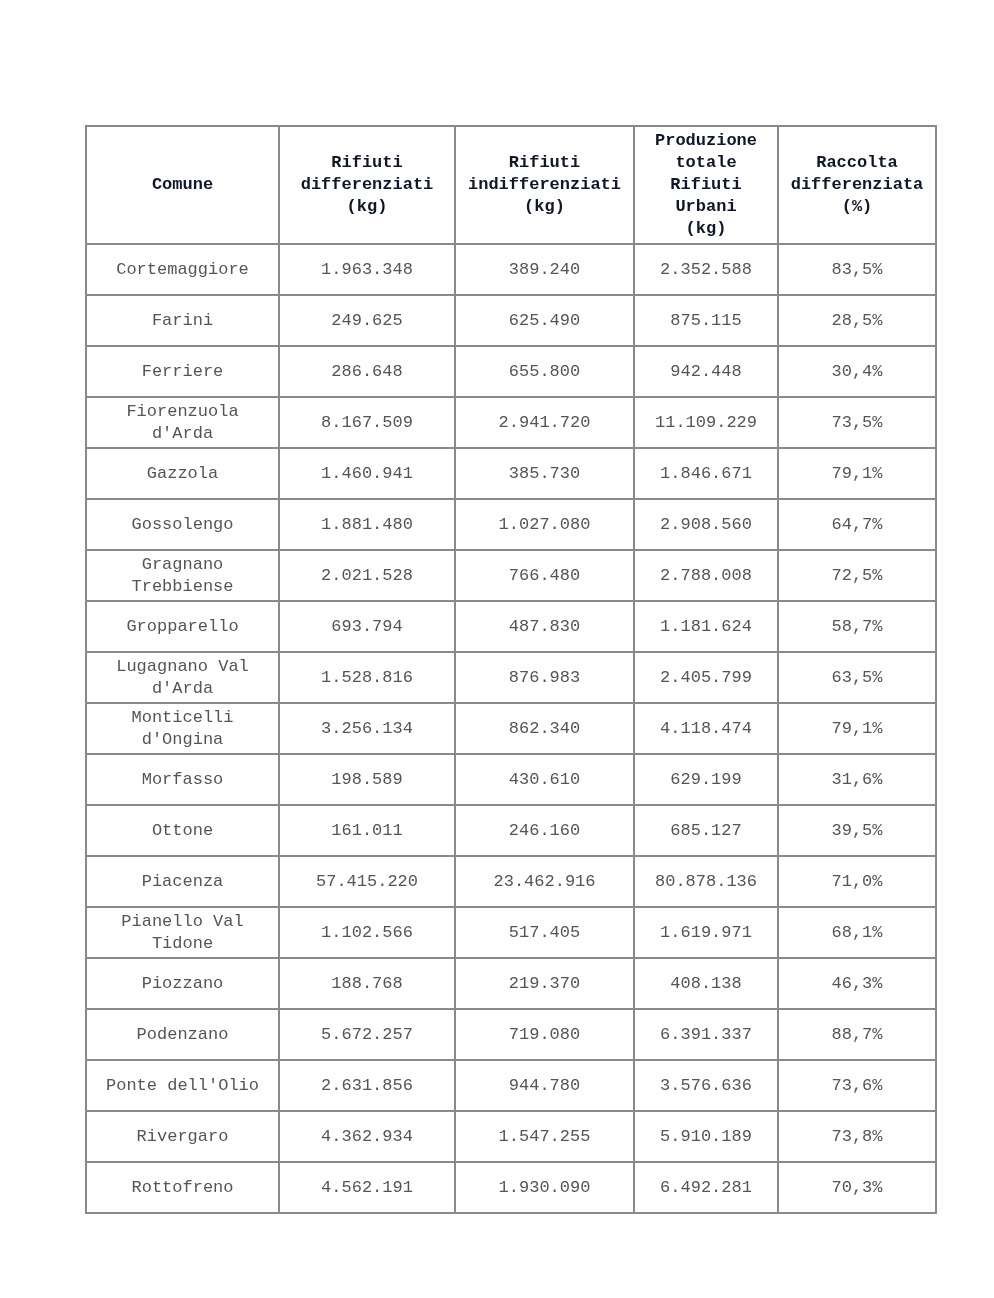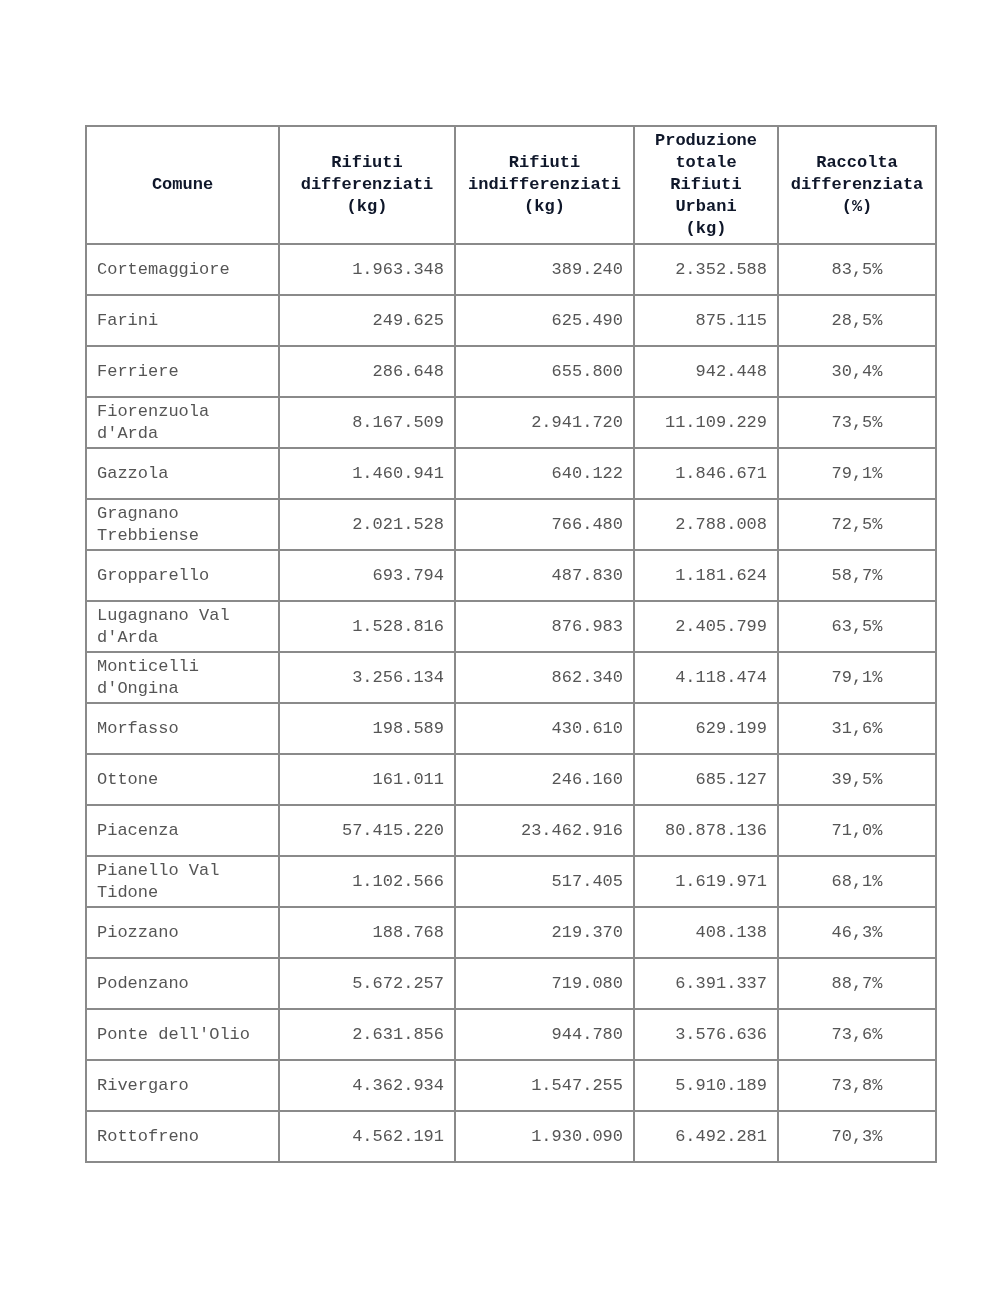--- a/index.html
+++ b/index.html
@@ -49,22 +49,22 @@
     color: #0f172a;
     text-align: center;
     white-space: pre-line;
     padding: 2px 4px;
   }
   table.data-table td {
     height: 45px;
     color: #555555;
     padding: 2px 10px;
   }
-  td.align-left   { text-align: left; }
-  td.align-right  { text-align: right; border-radius: 20px; }
+  td.align-left   { text-align: center; }
+  td.align-right  { text-align: center; border-radius: 20px; }
   td.align-center { text-align: center; margin-left: 40px; }
 </style>
 </head>
 <body>
 
 <div class="page">
   <table class="data-table">
     <colgroup>
       <col class="c-comune">
       <col class="c-diff">
@@ -116,23 +116,30 @@
         <tr>
           <td class="align-left">Fiorenzuola d'Arda</td>
           <td class="align-right">8.167.509</td>
           <td class="align-right">2.941.720</td>
           <td class="align-right">11.109.229</td>
           <td class="align-center">73,5%</td>
         </tr>
         <tr>
           <td class="align-left">Gazzola</td>
           <td class="align-right">1.460.941</td>
-          <td class="align-right">640.122</td>
+          <td class="align-right">385.730</td>
           <td class="align-right">1.846.671</td>
           <td class="align-center">79,1%</td>
+        </tr>
+        <tr>
+          <td class="align-left">Gossolengo</td>
+          <td class="align-right">1.881.480</td>
+          <td class="align-right">1.027.080</td>
+          <td class="align-right">2.908.560</td>
+          <td class="align-center">64,7%</td>
         </tr>
         <tr>
           <td class="align-left">Gragnano Trebbiense</td>
           <td class="align-right">2.021.528</td>
           <td class="align-right">766.480</td>
           <td class="align-right">2.788.008</td>
           <td class="align-center">72,5%</td>
         </tr>
         <tr>
           <td class="align-left">Gropparello</td>

